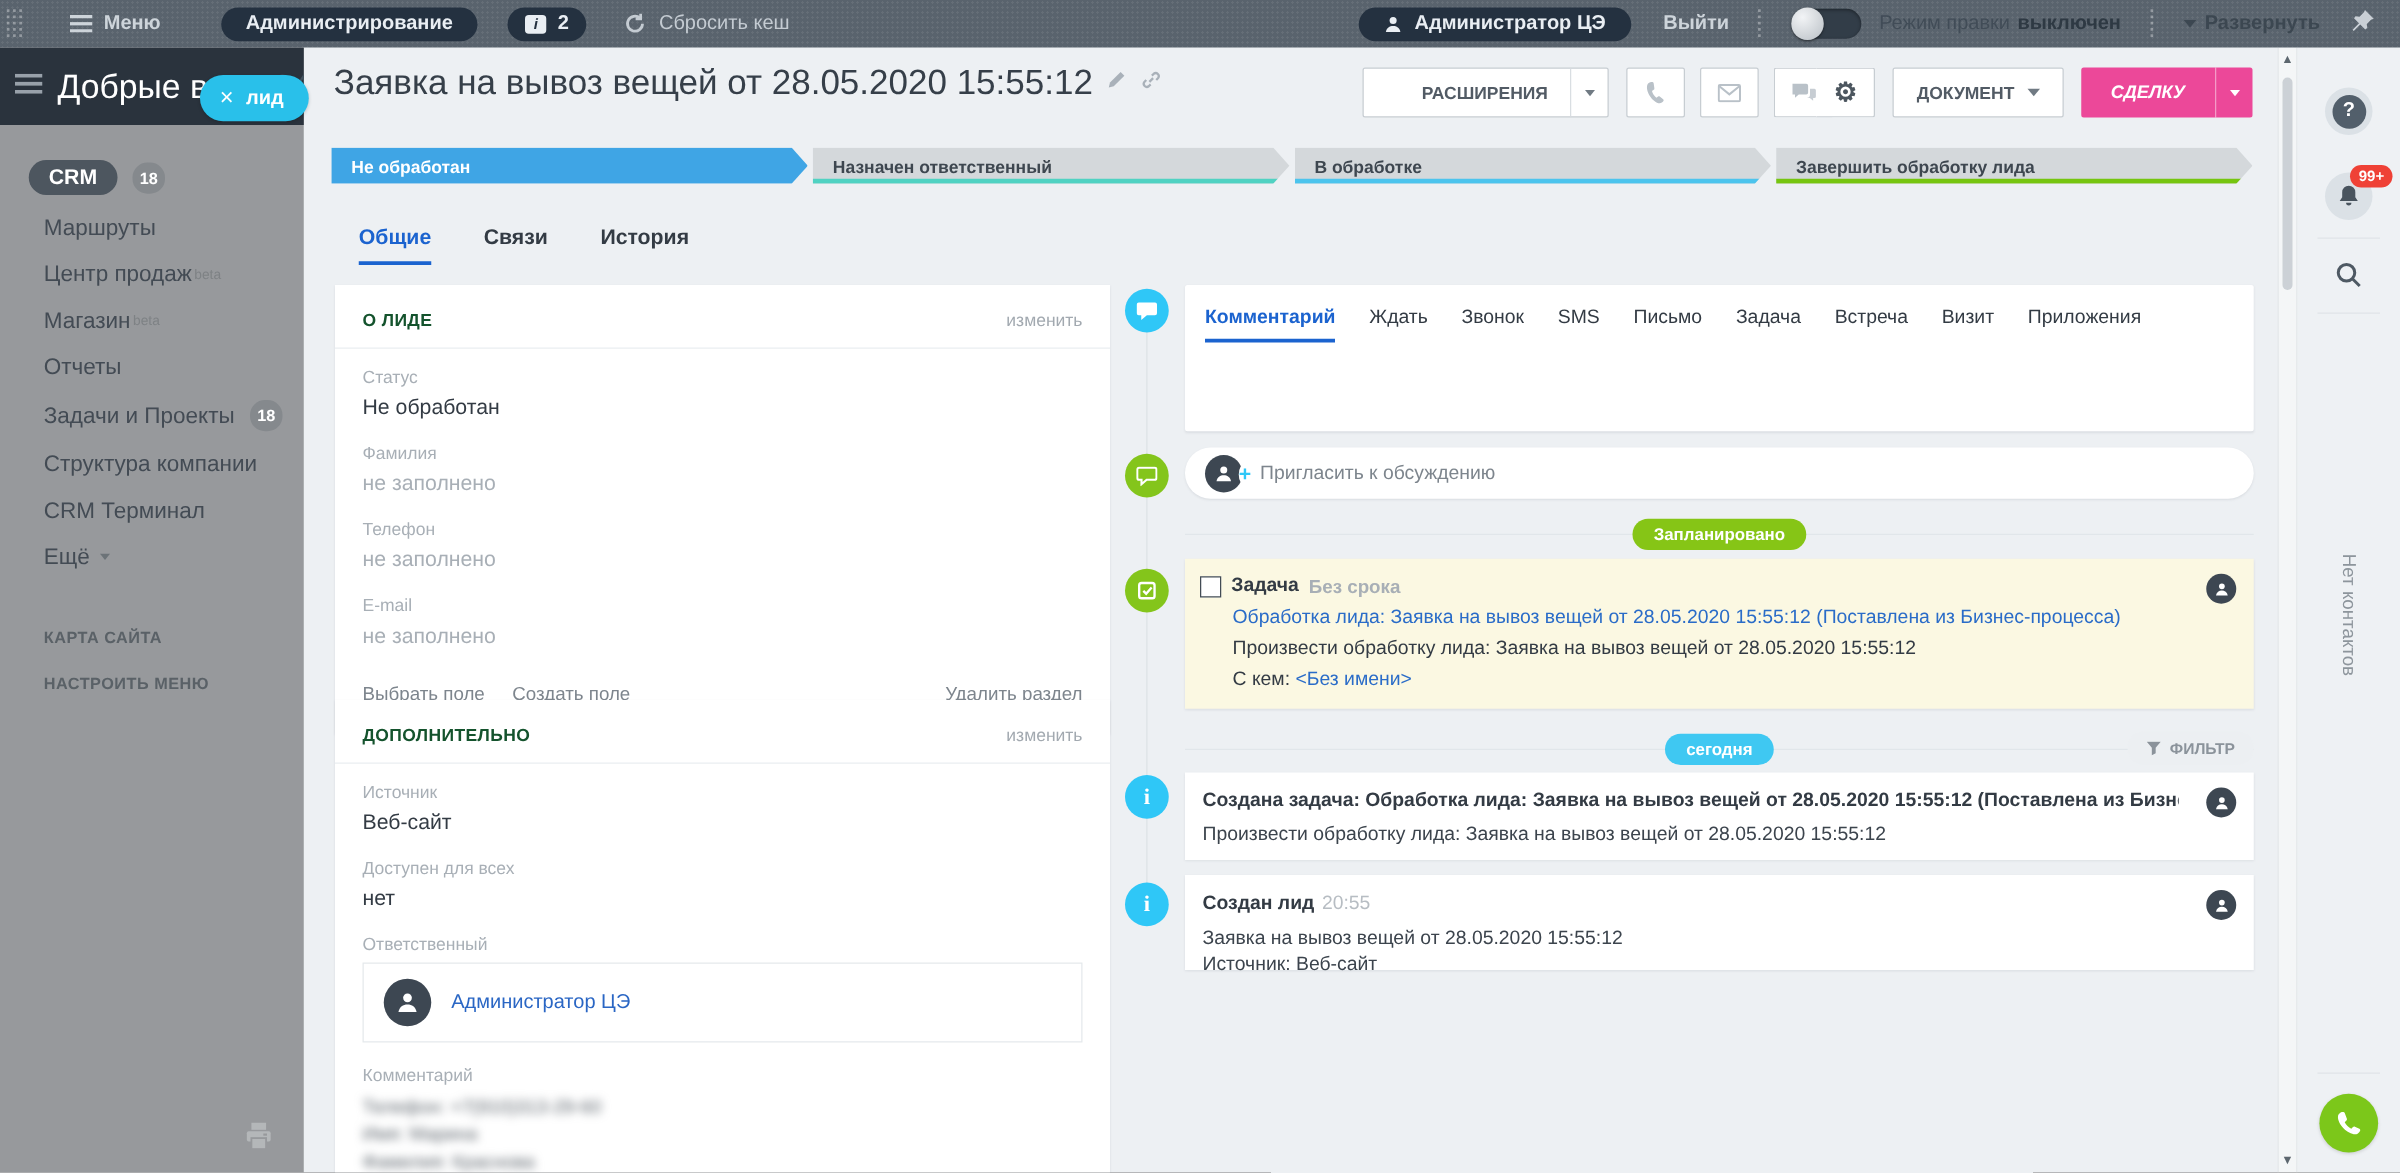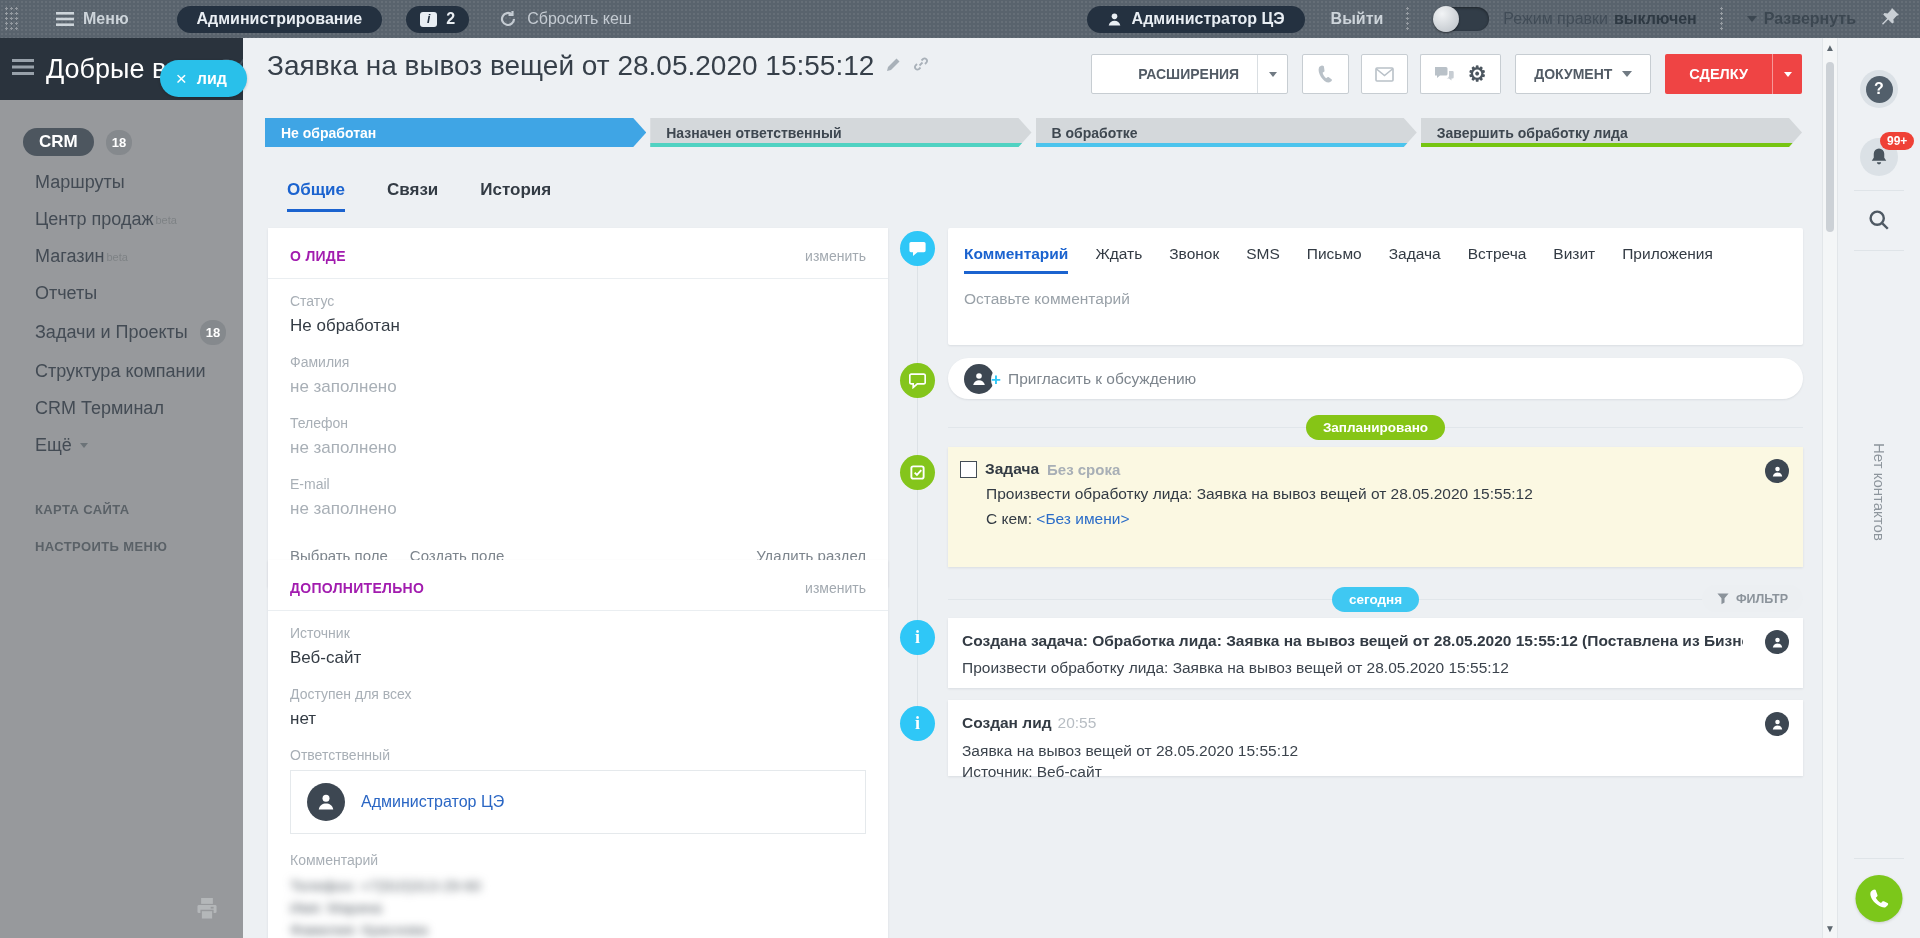--- a/index.html
+++ b/index.html
@@ -79,21 +79,21 @@
   .btn { height:40px; background:#fff; border:1px solid #c7cdd2; border-radius:2px;
     display:flex; align-items:center; color:#525b65; font-size:14px; font-weight:bold; cursor:pointer; }
   .btn-ext { margin-right:14px; }
   .btn-ext .lab { padding:0 18px;margin-left:28px; }
   .btn-ext .car { width:30px; align-self:stretch; display:flex; align-items:center; justify-content:center;
     border-left:1px solid #d9dee2; }
   .car .caret-dn { border-top-color:#707a83; border-left-width:4px; border-right-width:4px; border-top-width:5px;}
   .btn-ic { width:47px; justify-content:center; color:#b9c1c8; margin-right:12px; }
   .btn-gear { width:47px; justify-content:center; color:#4c565f; font-size:21px; margin-right:14px; margin-left:-13px; border-left:none; }
   .btn-doc { padding:0 18px; gap:10px; margin-right:14px; }
-  .btn-deal { background:#ef4444; border:none; color:#fff; border-radius:2px; }
+  .btn-deal { background:#ec4899; border:none; color:#fff; border-radius:2px;font-style:italic; }
   .btn-deal .lab { padding:0 24px; font-size:14.5px; }
   .btn-deal .car { width:30px; align-self:stretch; display:flex; align-items:center; justify-content:center;
     border-left:1px solid rgba(255,255,255,.45); }
   .btn-deal .caret-dn { border-top-color:#fff; }
 
   
   .stages { position:absolute; top:80px; left:22px; right:20px; display:flex; gap:4px; height:29px; }
   .stage { flex:1; position:relative; display:flex; align-items:center; padding-left:16px;
     font-size:14px; font-weight:bold; color:#3e4750; background:#d4d8db; cursor:pointer;
     clip-path:polygon(0 0, calc(100% - 13px) 0, 100% 50%, calc(100% - 13px) 100%, 0 100%); }
@@ -103,21 +103,21 @@
   
   .tabs { position:absolute; top:142px; left:44px; display:flex; gap:42px; }
   .tab { font-size:17px; font-weight:bold; color:#333b44; cursor:pointer; padding-bottom:12px; position:relative; }
   .tab.active { color:#1b63cf; }
   .tab.active::after { content:""; position:absolute; left:0; right:0; bottom:0; height:3px; background:#1b63cf; }
 
   
   .card { position:absolute; background:#fff; box-shadow:0 1px 2px rgba(83,92,105,.12); }
   .card-head { display:flex; align-items:center; justify-content:space-between;
     padding:20px 22px 14px 22px; border-bottom:1px solid #eaeef1; }
-  .card-title { font-size:14px; font-weight:bold; color:#a21caf; letter-spacing:.3px; }
+  .card-title { font-size:14px; font-weight:bold; color:#14532d; letter-spacing:.3px; }
   .card-edit { font-size:14px; color:#a2a9b0; cursor:pointer; }
   .fields { padding:14px 22px 20px 22px; }
   .field { margin-bottom:18px; }
   .f-label { font-size:14px; color:#a8afb6; margin-bottom:7px; }
   .f-value { font-size:17px; color:#333b44; }
   .f-value.empty { color:#a8afb6; }
   .card-links { display:flex; align-items:center; padding:4px 22px 22px 22px; }
   .dlink { font-size:15px; color:#7d858d; border-bottom:1px dashed #b9c0c7; cursor:pointer; margin-right:22px; }
   .dlink.right { margin-left:auto; margin-right:0; }
 
@@ -484,21 +484,20 @@
         <span class="c-tab active">Комментарий</span>
         <span class="c-tab">Ждать</span>
         <span class="c-tab">Звонок</span>
         <span class="c-tab">SMS</span>
         <span class="c-tab">Письмо</span>
         <span class="c-tab">Задача</span>
         <span class="c-tab">Встреча</span>
         <span class="c-tab">Визит</span>
         <span class="c-tab">Приложения</span>
       </div>
-      <div class="c-input">Оставьте комментарий</div>
     </div>
 
     <div class="t-icon ti-green" style="top:325px;">
       <svg width="17" height="16" viewBox="0 0 17 16" fill="none" stroke="#fff" stroke-width="1.7">
           <path d="M2.2 1.2h12.6a1.4 1.4 0 0 1 1.4 1.4v6.8a1.4 1.4 0 0 1-1.4 1.4H8.3L4.2 14.4v-3.6h-2a1.4 1.4 0 0 1-1.4-1.4V2.6a1.4 1.4 0 0 1 1.4-1.4z"></path>
         </svg>
     </div>
     <div class="t-card invite">
       <span class="invite-av">
         <span class="avatar" style="width:30px;height:30px;">
@@ -521,20 +520,21 @@
           <rect x="2.5" y="2.5" width="13" height="13" rx="2"></rect>
           <path d="M6 9.2l2.4 2.4L13 6.4"></path>
         </svg>
     </div>
     <div class="t-card taskcard">
       <div class="task-row1">
         <span class="task-chk"></span>
         <span class="task-type">Задача</span>
         <span class="task-due">Без срока</span>
       </div>
+      <div class="task-line tlink">Обработка лида: Заявка на вывоз вещей от 28.05.2020 15:55:12 (Поставлена из Бизнес-процесса)</div>
       <div class="task-line">Произвести обработку лида: Заявка на вывоз вещей от 28.05.2020 15:55:12</div>
       <div class="task-line">
         <span>С кем:</span>
         <span class="tlink">&lt;Без имени&gt;</span>
       </div>
       <span class="corner-av avatar av-24">
         <svg width="13" height="13" viewBox="0 0 16 16" fill="#fff">
             <circle cx="8" cy="5" r="2.8"></circle>
             <path d="M2.2 14c.6-3.3 3-4.8 5.8-4.8s5.2 1.5 5.8 4.8z"></path>
           </svg>

